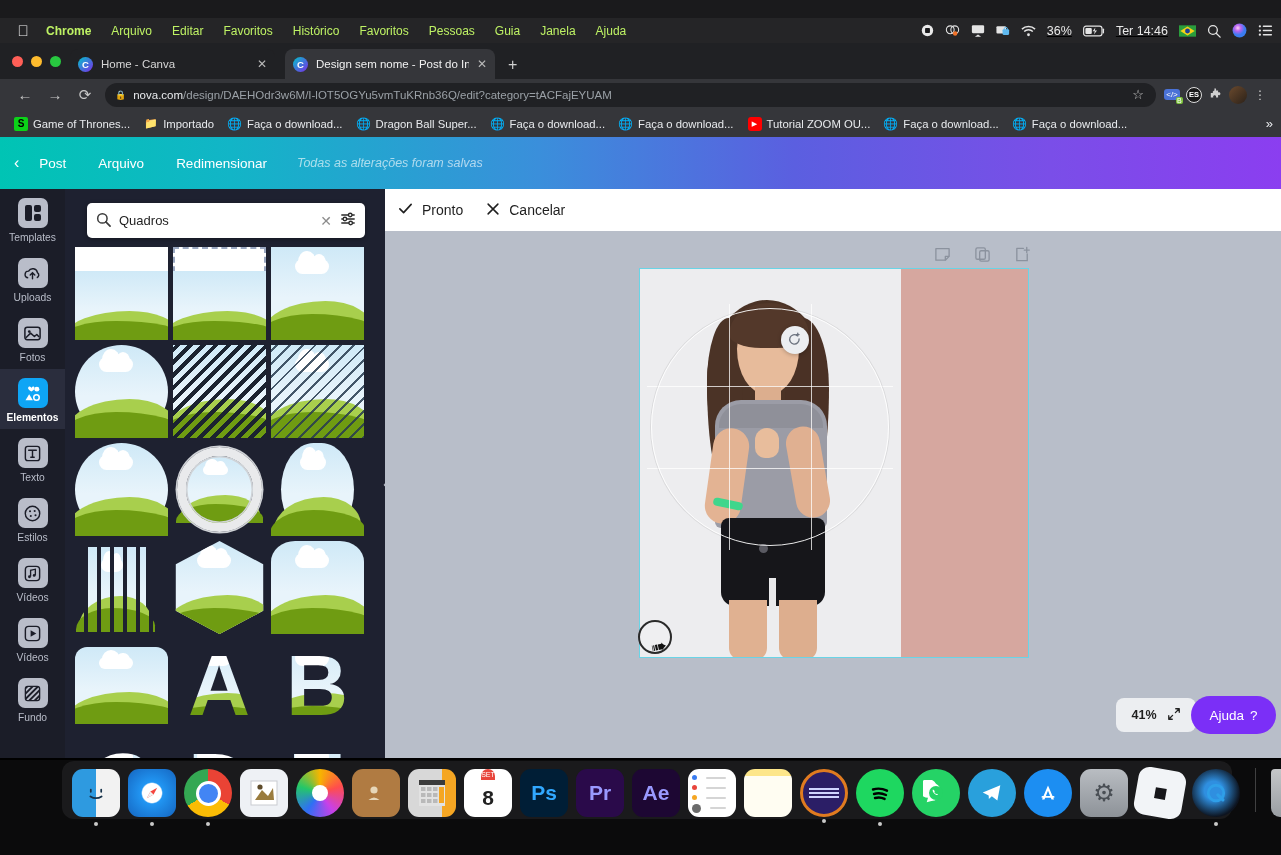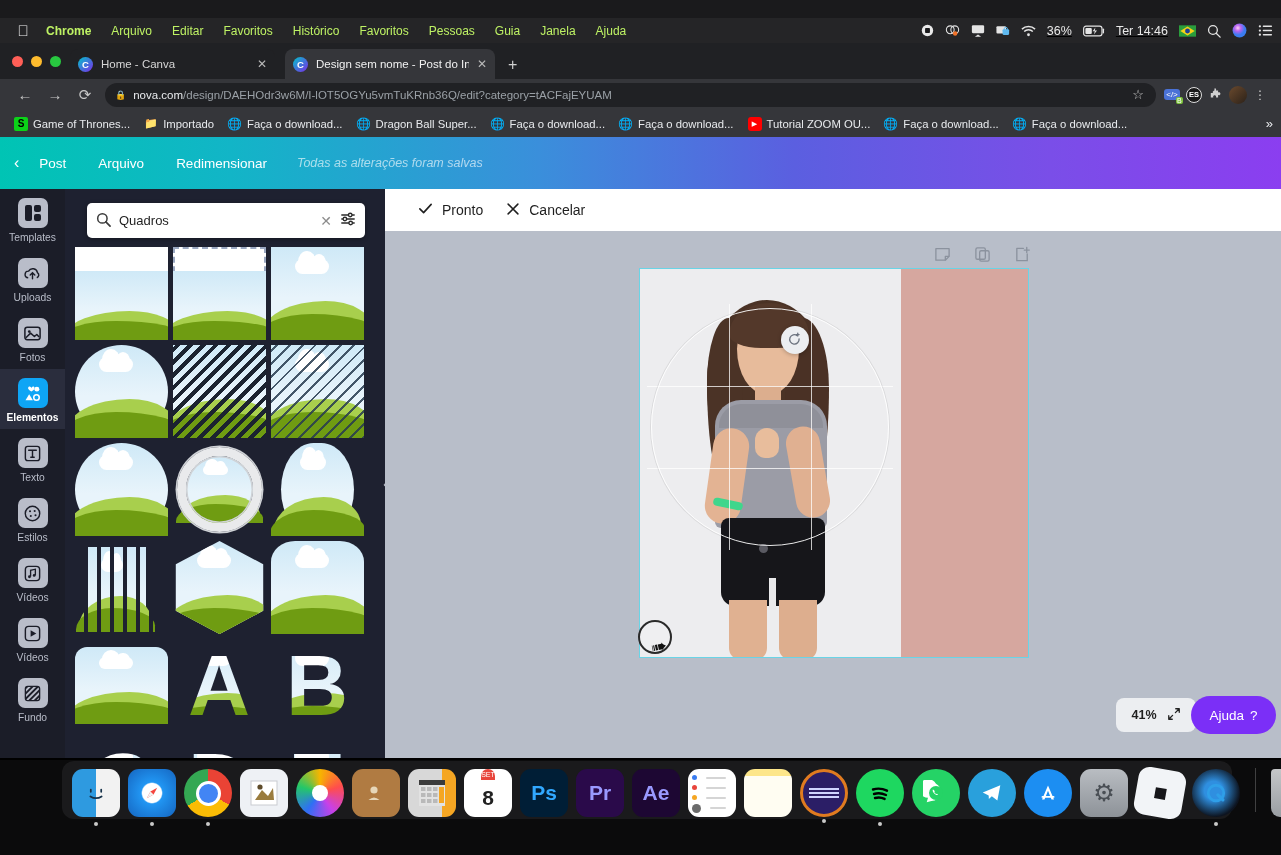--- a/index.html
+++ b/index.html
@@ -170,21 +170,21 @@
   .panel-collapse {
     position:absolute; right:-11px; top:272px; width:22px; height:46px;
     background:#1e2130; border-radius: 0 6px 6px 0; color:#c9cdd8;
     display:flex;align-items:center;justify-content:center; font-size:11px; z-index:9;
   }
 
   
   .editor { position:absolute; top:189px; left:385px; right:0; bottom:97px; background:#b8bec9; }
   .etoolbar {
     position:absolute; top:0; left:0; right:0; height:42px; background:#fff;
-    display:flex; align-items:center; padding-left:32px; gap:22px;
+    display:flex; align-items:center; padding-left:12px; gap:22px;
   }
   .etb { display:flex; align-items:center; gap:8px; font-size:14px; color:#1f1f1f; font-weight: 500; }
   .etb .gl { font-size:15px; }
 
   .canvas-area { position:absolute; top:42px; left:0; right:0; bottom:0; }
   .page-icons { position:absolute; left:548px; top:14px; display:flex; gap:22px; color:#8b929e; font-size:14px; }
   .pg-ico { width:18px; height:18px; display:flex; align-items:center; justify-content:center; }
 
   .page {
     position:absolute; left:254px; top:37px; width:390px; height:390px;

